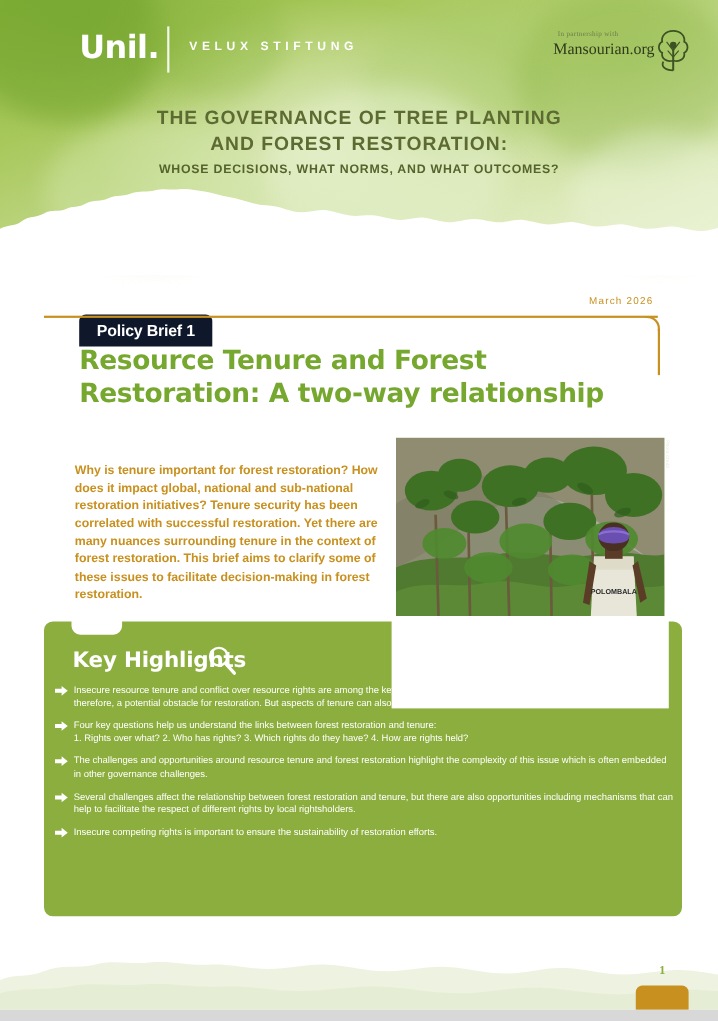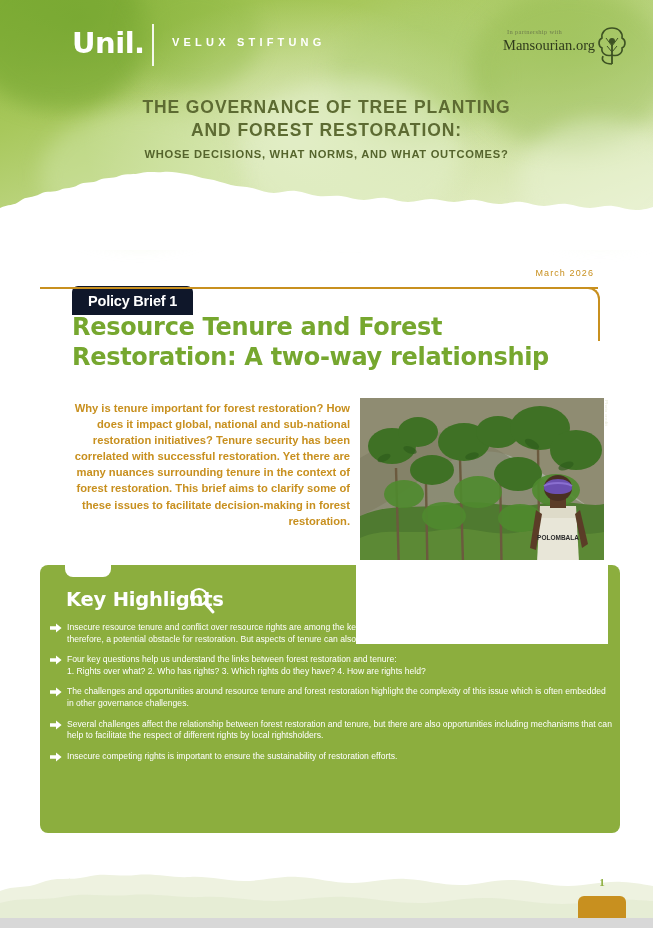--- a/index.html
+++ b/index.html
@@ -142,26 +142,25 @@
     position:absolute; left:72px; top:312px; width:490px;
     color:#76a72f;
     font-size:24px; font-weight:bold;
     line-height:30px;
     letter-spacing:-0.3px;
     font-family:"DejaVu Sans", sans-serif;
   }
 
   
   #intro {
-    position:absolute; left:68px; top:400px; width:282px;
+    position:absolute; left:68px; top:420px; width:282px;
     color:#c8901f;
     font-size:11.2px;
     font-weight:bold;
     line-height:16.1px;
-    text-align:right;
   }
 
   
   #photo {
     position:absolute; left:360px; top:398px;
     width:244px; height:244px;
     overflow:hidden;
     background:#7a9b4e;
   }
   #photo svg { display:block; }

